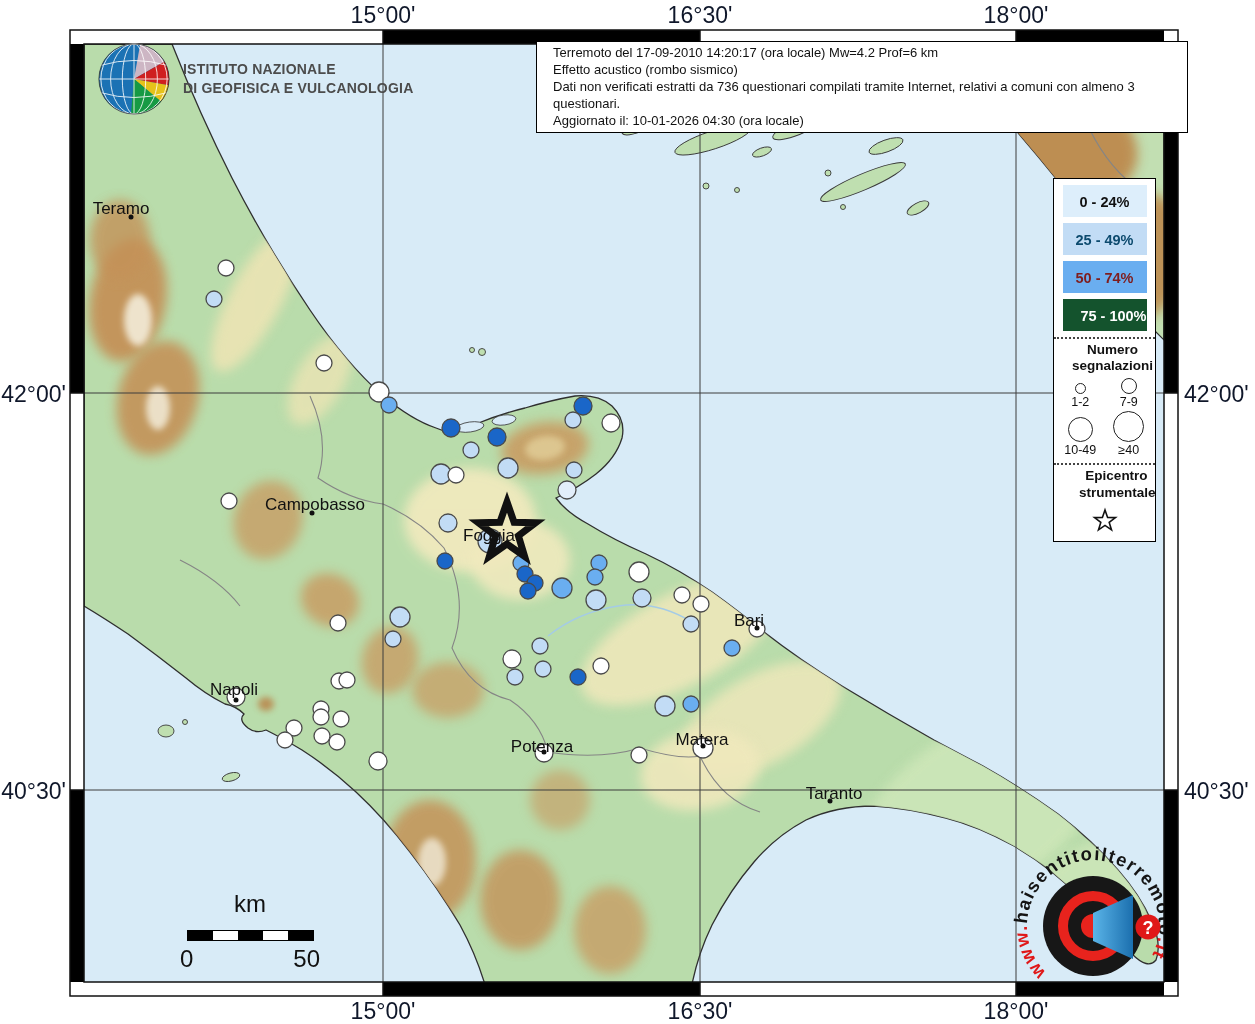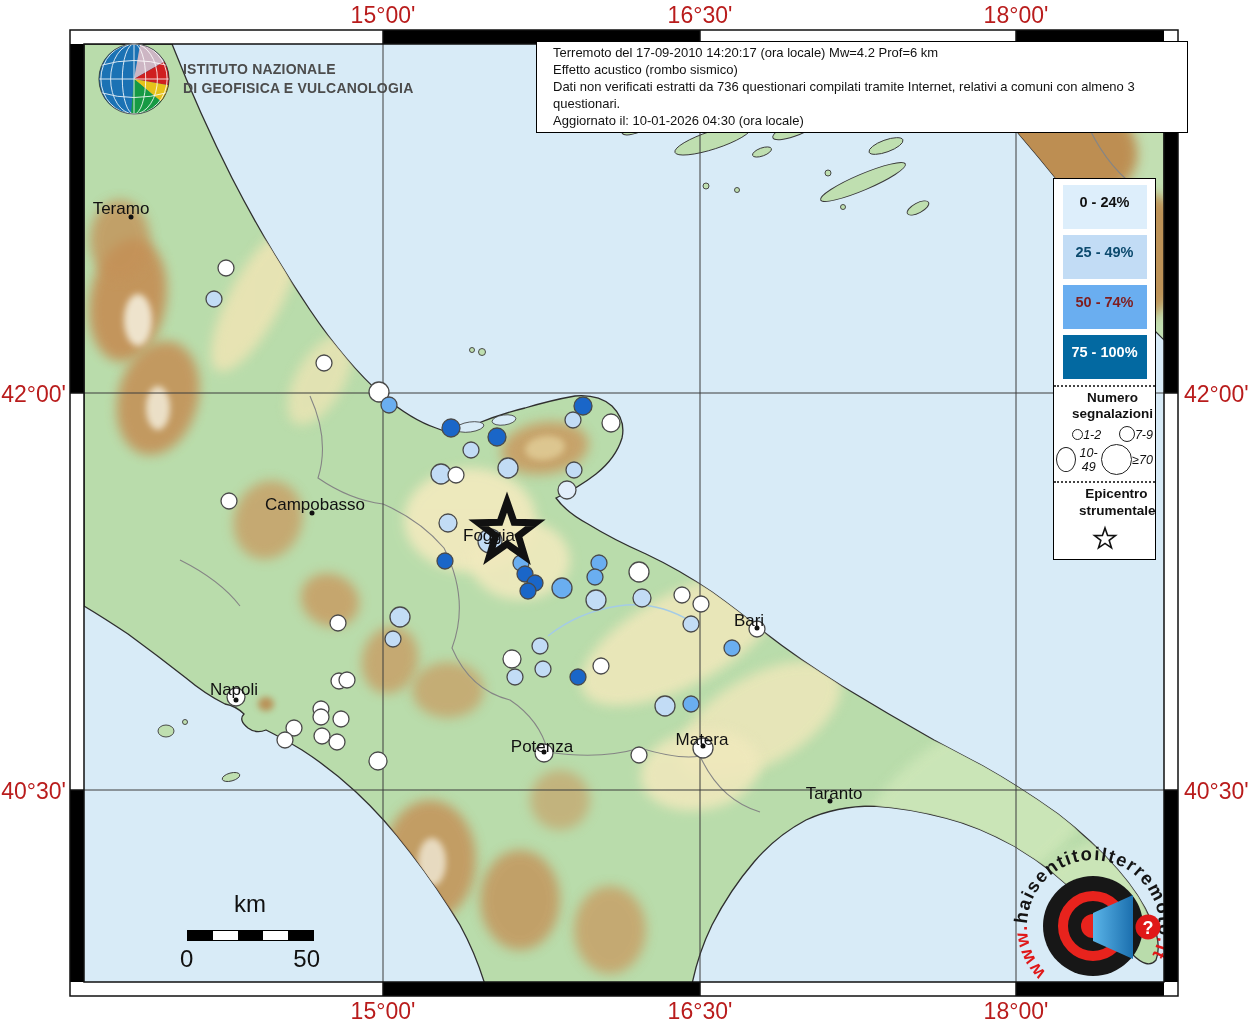--- a/index.html
+++ b/index.html
@@ -1,34 +1,34 @@
 <!DOCTYPE html>
 <html><head>
 <meta charset="utf-8">
 <style>
   html,body{margin:0;padding:0;background:#fff;}
   .stage{position:relative;width:1255px;height:1024px;background:#fff;overflow:hidden;
          font-family:"Liberation Sans",sans-serif;color:#111;}
   svg text{font-family:"Liberation Sans",sans-serif;}
-  .axis-label{position:absolute;font-size:23px;color:#b91c1c;white-space:nowrap;}
+  .axis-label{position:absolute;font-size:23px;color:#0f172a;white-space:nowrap;}
   .ax-c{transform:translateX(-50%);}
   .ax-r{transform:translateX(-100%);}
   .title-box{position:absolute;left:536px;top:41px;width:618px;background:#fff;
              border:1.2px solid #000;padding:3px 16px;font-size:13px;line-height:1.3;z-index:6;}
   .ingv{position:absolute;left:95px;top:40px;display:flex;align-items:center;z-index:6;}
   .ingv-text{margin-left:10px;color:#4c4c4c;font-weight:bold;font-size:14px;line-height:1.35;
              letter-spacing:0.2px;}
   .legend{position:absolute;left:1053px;top:178px;width:101px;background:#fff;
           border:1.4px solid #000;z-index:6;text-align:center;}
   .legend-title{font-weight:bold;font-size:13.5px;line-height:1.2;padding:4px 1px 2px 1px;}
-  .swatch{width:84px;height:44px;margin:6px auto;font-weight:bold;font-size:14.5px;
+  .swatch{width:84px;height:32px;margin:6px auto;font-weight:bold;font-size:14.5px;
           line-height:34px;}
   .legend-sec{border-top:2px dotted #444;padding-top:3px;}
   .sig-grid{display:grid;grid-template-columns:1fr 1fr;row-gap:2px;padding:2px 2px 6px 2px;}
-  .sig-cell{display:flex;flex-direction:row;align-items:center;justify-content:flex-end;font-style:italic;}
+  .sig-cell{display:flex;flex-direction:column;align-items:center;justify-content:flex-end;}
   .size-circle{border:1.6px solid #222;border-radius:50%;background:#fff;}
   .sig-label{font-size:12.5px;margin-top:1px;}
   .epi-star{margin:4px auto 8px auto;display:block;}
   .scalebar{position:absolute;left:180px;top:890px;width:140px;z-index:5;text-align:center;}
   .sb-unit{font-size:24px;color:#111;}
   .sb-bar{display:flex;width:125px;height:9px;border:1.6px solid #000;margin:12px auto 0 auto;}
   .sb-seg{flex:1;}
   .sb-labels{display:flex;justify-content:space-between;font-size:24px;width:140px;margin:4px auto 0 auto;}
   .city-label{font-size:17px;fill:#111;text-anchor:middle;}
   .wm-text{font-size:18.5px;font-weight:bold;letter-spacing:1.5px;}
@@ -323,21 +323,21 @@
     <div class="ingv-text">
       <div>ISTITUTO NAZIONALE</div>
       <div>DI GEOFISICA E VULCANOLOGIA</div>
     </div>
   </div>
 
   <div class="legend">
     <div class="swatch" style="background: rgb(221, 238, 251); color: rgb(17, 17, 17);">0 - 24%</div>
     <div class="swatch" style="background: rgb(194, 220, 245); color: #0c4a6e;">25 - 49%</div>
     <div class="swatch" style="background: rgb(106, 174, 240); color: #7f1d1d;">50 - 74%</div>
-    <div class="swatch" style="background: #0369a1; color: rgb(255, 255, 255);">75 - 100%</div>
+    <div class="swatch" style="background: #14532d; color: rgb(255, 255, 255); text-align: right;">75 - 100%</div>
 
     <div class="legend-sec">
       <div class="legend-title" style="padding-top:0;padding-left:17px;">
         <div>Numero</div>
         <div>segnalazioni</div>
       </div>
       <div class="sig-grid">
         <div class="sig-cell">
           <div class="size-circle" style="width: 9px; height: 9px;"></div>
             <div class="sig-label">1-2</div>
@@ -345,21 +345,21 @@
         <div class="sig-cell">
           <div class="size-circle" style="width: 14px; height: 14px;"></div>
             <div class="sig-label">7-9</div>
         </div>
         <div class="sig-cell">
           <div class="size-circle" style="width: 23px; height: 23px;"></div>
             <div class="sig-label">10-49</div>
         </div>
         <div class="sig-cell">
           <div class="size-circle" style="width: 29px; height: 29px;"></div>
-            <div class="sig-label">≥70</div>
+            <div class="sig-label">≥40</div>
         </div>
       </div>
     </div>
 
     <div class="legend-sec">
       <div class="legend-title" style="padding-top:0;margin-left:24px;">
         <div>Epicentro</div>
         <div>strumentale</div>
       </div>
       <svg class="epi-star" width="26" height="26" viewBox="0 0 26 26">

